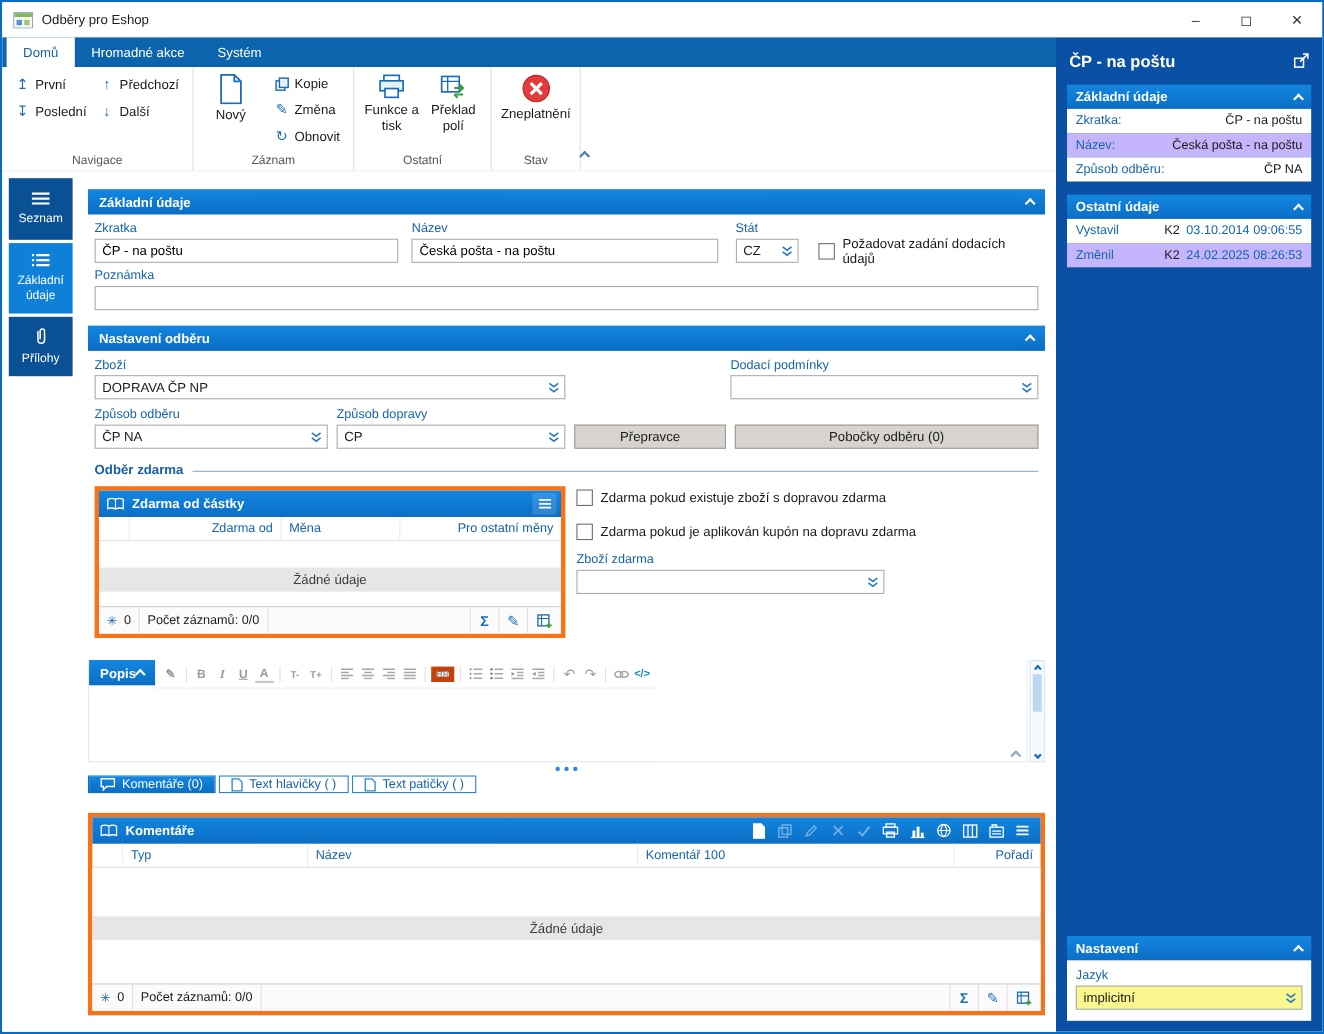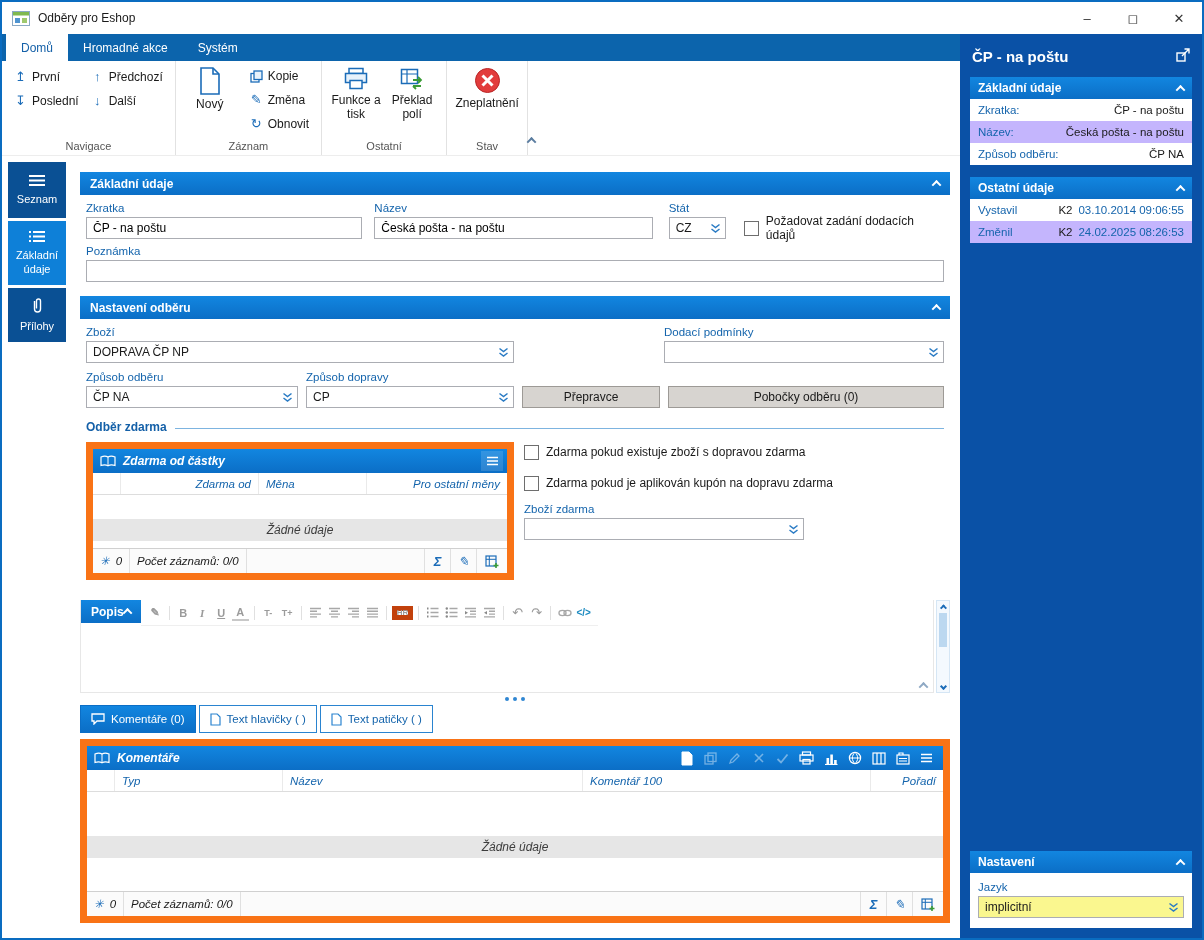--- a/index.html
+++ b/index.html
@@ -69,21 +69,21 @@
   .cbrow { display:flex; align-items:flex-start; }
 
   .gbtn { height:22px; background:#d7d4d0; border:1px solid #9d9a96; font-size:12px; color:#1a1a1a;
           display:flex; align-items:center; justify-content:center; cursor:default; }
 
   .subhead { display:flex; align-items:center; margin-top:12px; }
   .subhead span { font-weight:bold; color:#1460a8; font-size:12px; white-space:nowrap; }
   .subhead i { flex:1; height:1px; background:#7db4e0; margin-left:8px; margin-top:3px; }
 
   
-  .grid { border:7px solid #f97316; display:flex; flex-direction:column; background:#fff;font-style:italic; }
+  .grid { border:4px solid #f97316; display:flex; flex-direction:column; background:#fff; }
   .grid-header { height:24px; background:linear-gradient(180deg,#1286e0,#0b6ec6); display:flex; align-items:center;
                  color:#fff; padding:0 4px 0 7px; font-weight:bold; font-size:12px; flex:0 0 auto; }
   .grid-title { margin-left:7px; }
   .grid-menu { margin-left:auto; width:22px; height:20px; display:flex; align-items:center; justify-content:center;
                background:rgba(255,255,255,.14); cursor:default; }
   .grid-hicons { margin-left:auto; display:flex; align-items:center; gap:7px; padding-right:4px; }
   .gh-ic { width:17px; height:17px; display:flex; align-items:center; justify-content:center; cursor:default; }
   .gh-ic.dim { opacity:.42; }
   .grid-cols { height:22px; display:flex; align-items:center; border-bottom:1px solid #ddd; color:#1464ac; font-size:11.5px; flex:0 0 auto; }
   .gc { height:100%; display:flex; align-items:center; padding:0 7px; border-right:1px solid #eaeaea; }
@@ -115,21 +115,21 @@
   .vscroll { width:14px; margin-left:2px; background:#f4f9fe; border:1px solid #d5e6f5; display:flex; flex-direction:column;
              align-items:center; padding:3px 0; }
   .vscroll .chev { border-color:#1b6cb8; width:5px; height:5px; }
   .vthumb { flex:0 0 34px; width:8px; background:#bcd8f0; margin:4px 0; }
   .vfill { flex:1; }
 
   
   .splitter { height:12px; display:flex; align-items:center; justify-content:center; gap:4px; flex:0 0 auto; }
   .sdot { width:4px; height:4px; border-radius:50%; background:#2f86d2; }
   .tabs-row { display:flex; gap:3px; height:26px; align-items:flex-start; flex:0 0 auto; }
-  .tabbtn { display:flex; align-items:center; gap:6px; padding:0 10px; font-size:11.5px; height:28px;
+  .tabbtn { display:flex; align-items:center; gap:6px; padding:0 10px; font-size:11.5px; height:16px;
             border:1px solid #2a84d0; background:#fff; color:#1464ac; cursor:default; }
   .tabbtn.active { background:linear-gradient(180deg,#1286e0,#0b6ec6); color:#fff; border-color:#0b6ec6; }
 
   
   .right-panel { flex:1; background:#0a51a6; display:flex; flex-direction:column; padding:8px 10px 10px; color:#fff; min-height:0; }
   .rp-title-row { display:flex; align-items:flex-start; margin:6px 2px 12px 2px; }
   .rp-title { font-size:15px; font-weight:bold; }
   .rp-open { margin-left:auto; cursor:default; }
   .rp-card { margin-bottom:12px; flex:0 0 auto; }
   .rp-card-header { height:22px; background:linear-gradient(180deg,#1286e0,#0b6ec6); display:flex; align-items:center;

